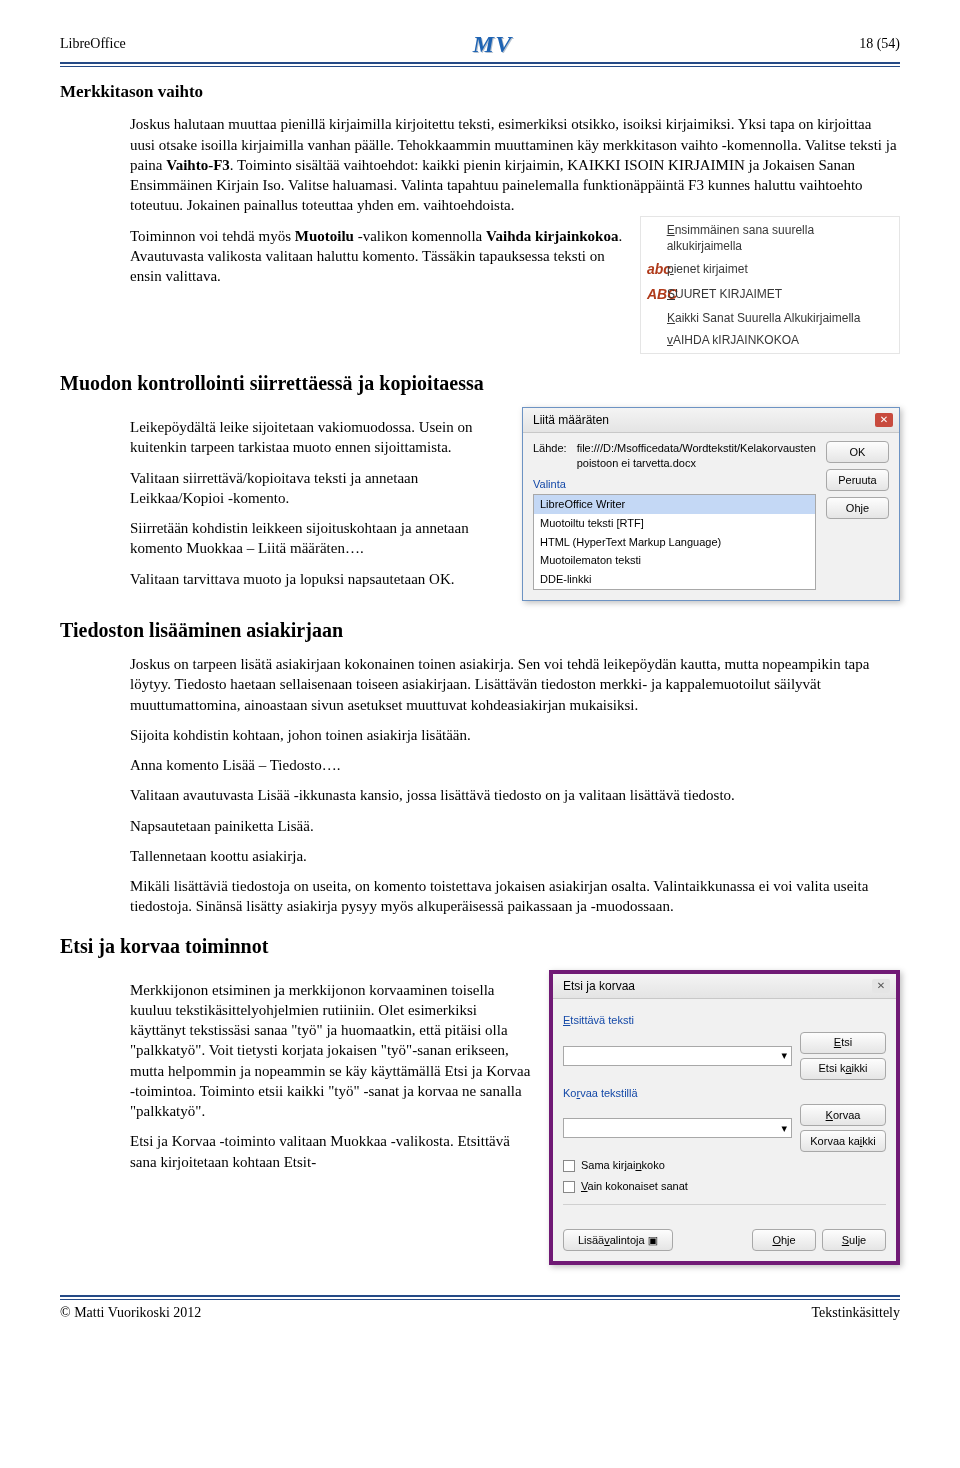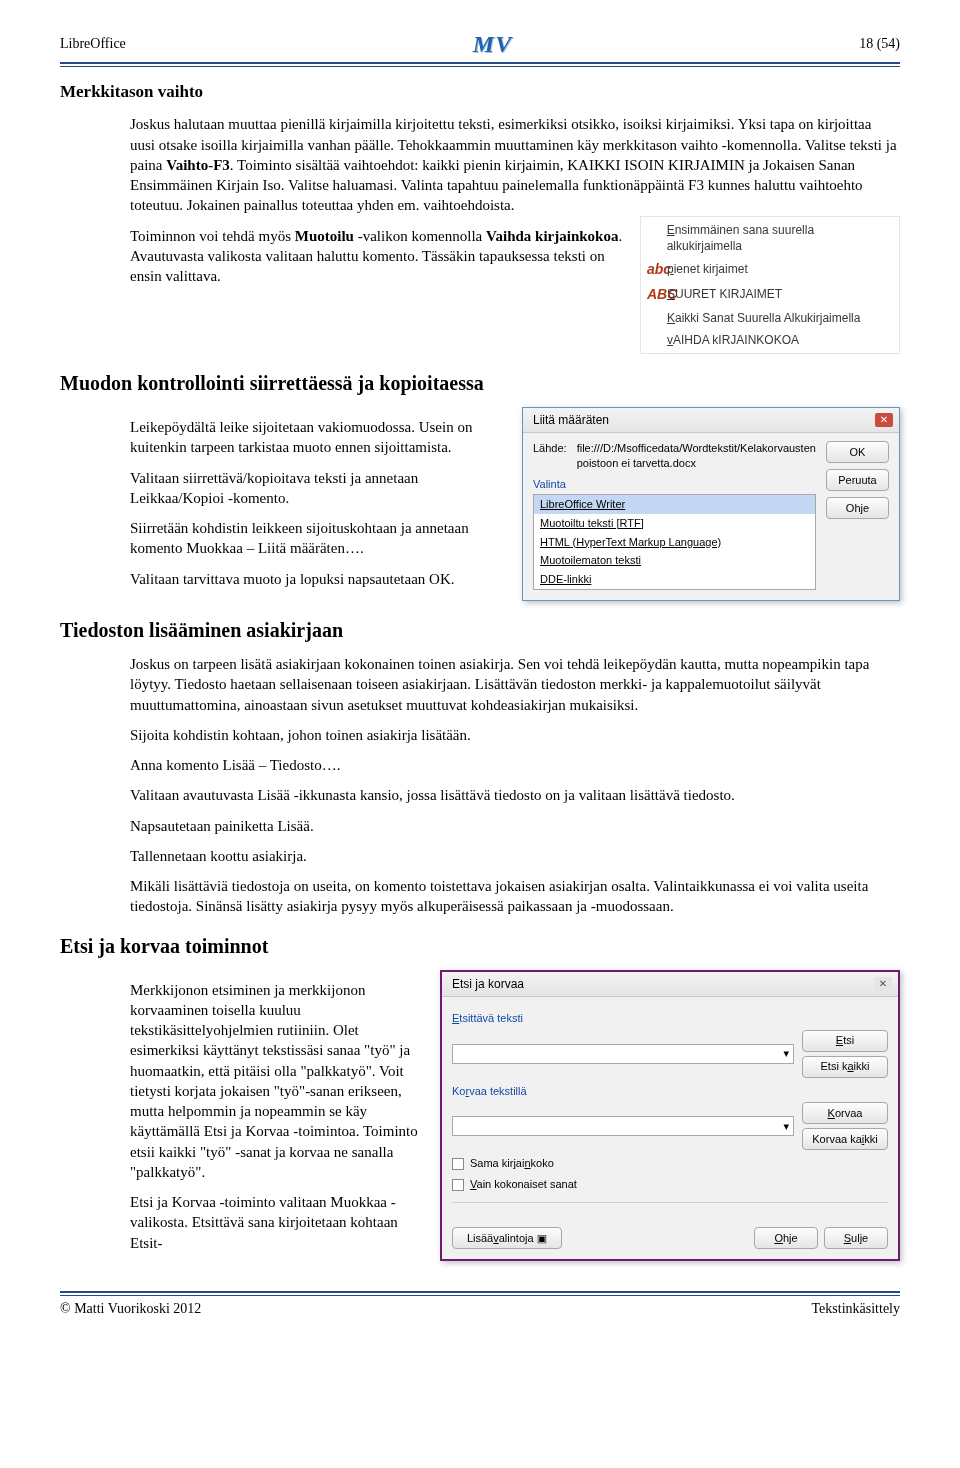--- a/index.html
+++ b/index.html
@@ -57,25 +57,25 @@
   .dlg-body { display:flex; padding: 8px 10px 10px 10px; gap:10px; }
   .dlg-left { flex:1; }
   .dlg-right { width: 76px; display:flex; flex-direction:column; gap:6px; }
   .dlg-btn { height:22px; background:linear-gradient(#fdfdfd,#e5e5e5);
     border:1px solid #a8a8a8; border-radius:4px; display:flex;
     align-items:center; justify-content:center; font-size:11px; }
   .dlg-group { margin-top:6px; }
   .dlg-gt { color:#1449a8; font-size:11px; margin-bottom:2px;}
   .dlg-src { display:flex; gap:10px; font-size:11px; }
   .dlg-list { border:1px solid #a8a8a8; background:#fff; min-height:74px; }
-  .dlg-li { padding:2px 6px; font-size:11px;text-decoration:underline; }
+  .dlg-li { padding:2px 6px; font-size:11px; }
   .dlg-li.sel { background:#c4d8f5; }
   
   .fr {
-    width: 460px; background:#f1f1f1; border:2px solid #701a75;
+    width: 351px; background:#f1f1f1; border:4px solid #701a75;
     font-family:'Segoe UI', Tahoma, sans-serif; font-size:11px;
     box-shadow: 2px 2px 6px rgba(0,0,0,0.25);
   }
   .fr-tb { display:flex; justify-content:space-between; align-items:center;
     padding:4px 6px 4px 10px; border-bottom:1px solid #c8c8c8;
     background:linear-gradient(#f4f4f4,#e4e4e4); font-size:12px;}
   .fr-body { padding: 8px 10px 10px 10px;}
   .fr-row { display:flex; gap:8px; margin-top:4px; align-items:center;}
   .fr-lbl { width:100%; color:#1449a8; margin-top:6px;}
   .fr-in { flex:1; height:20px; border:1px solid #a8a8a8; background:#fff;

